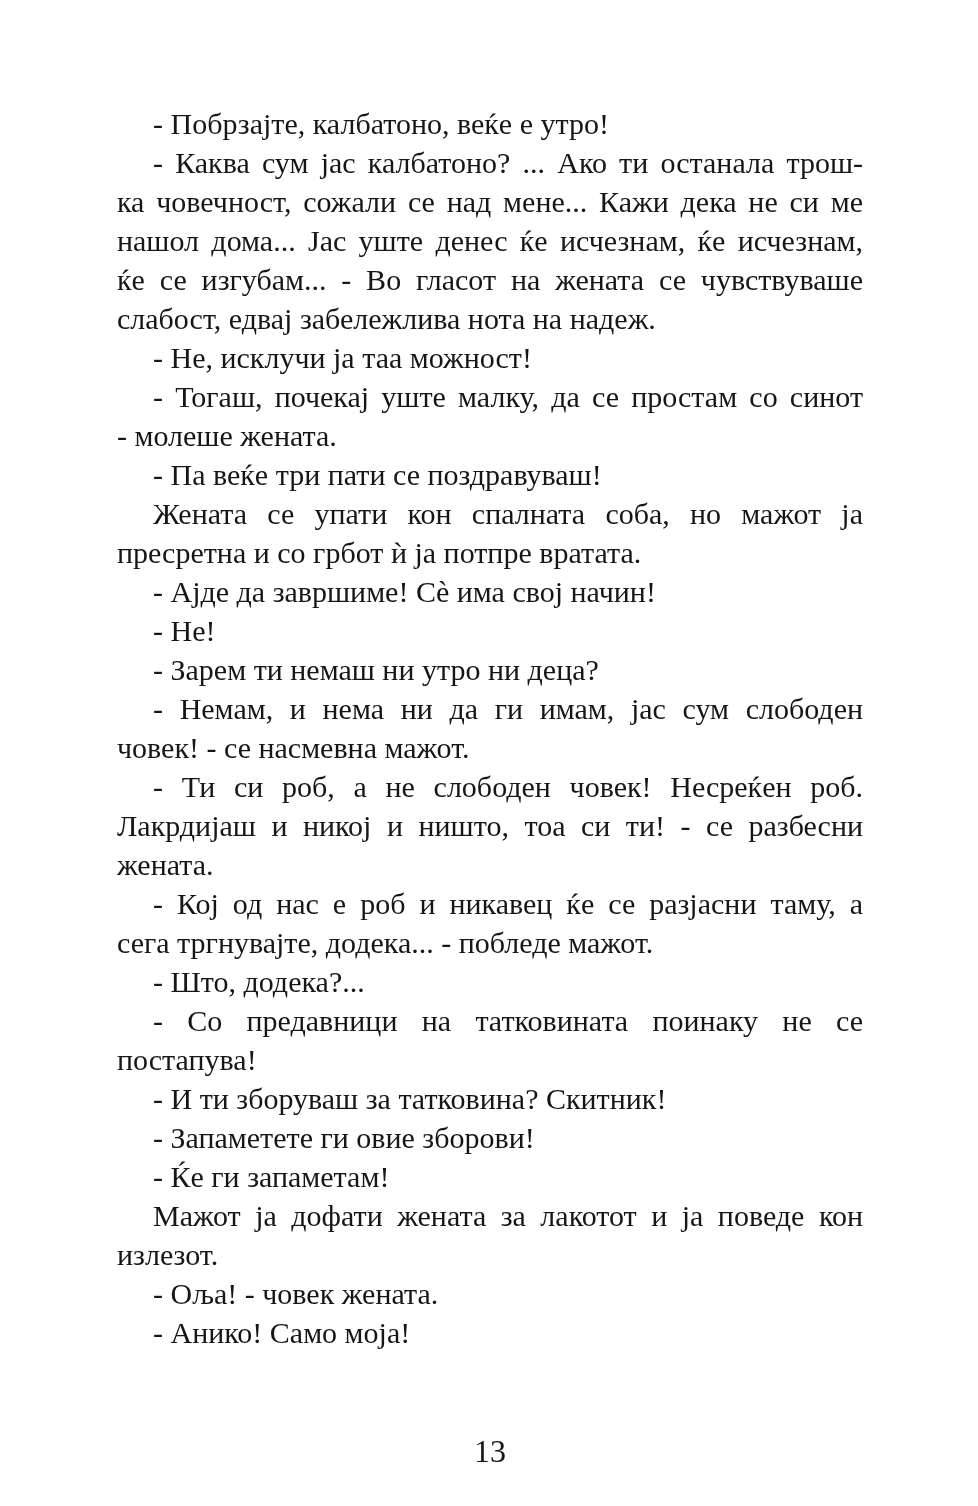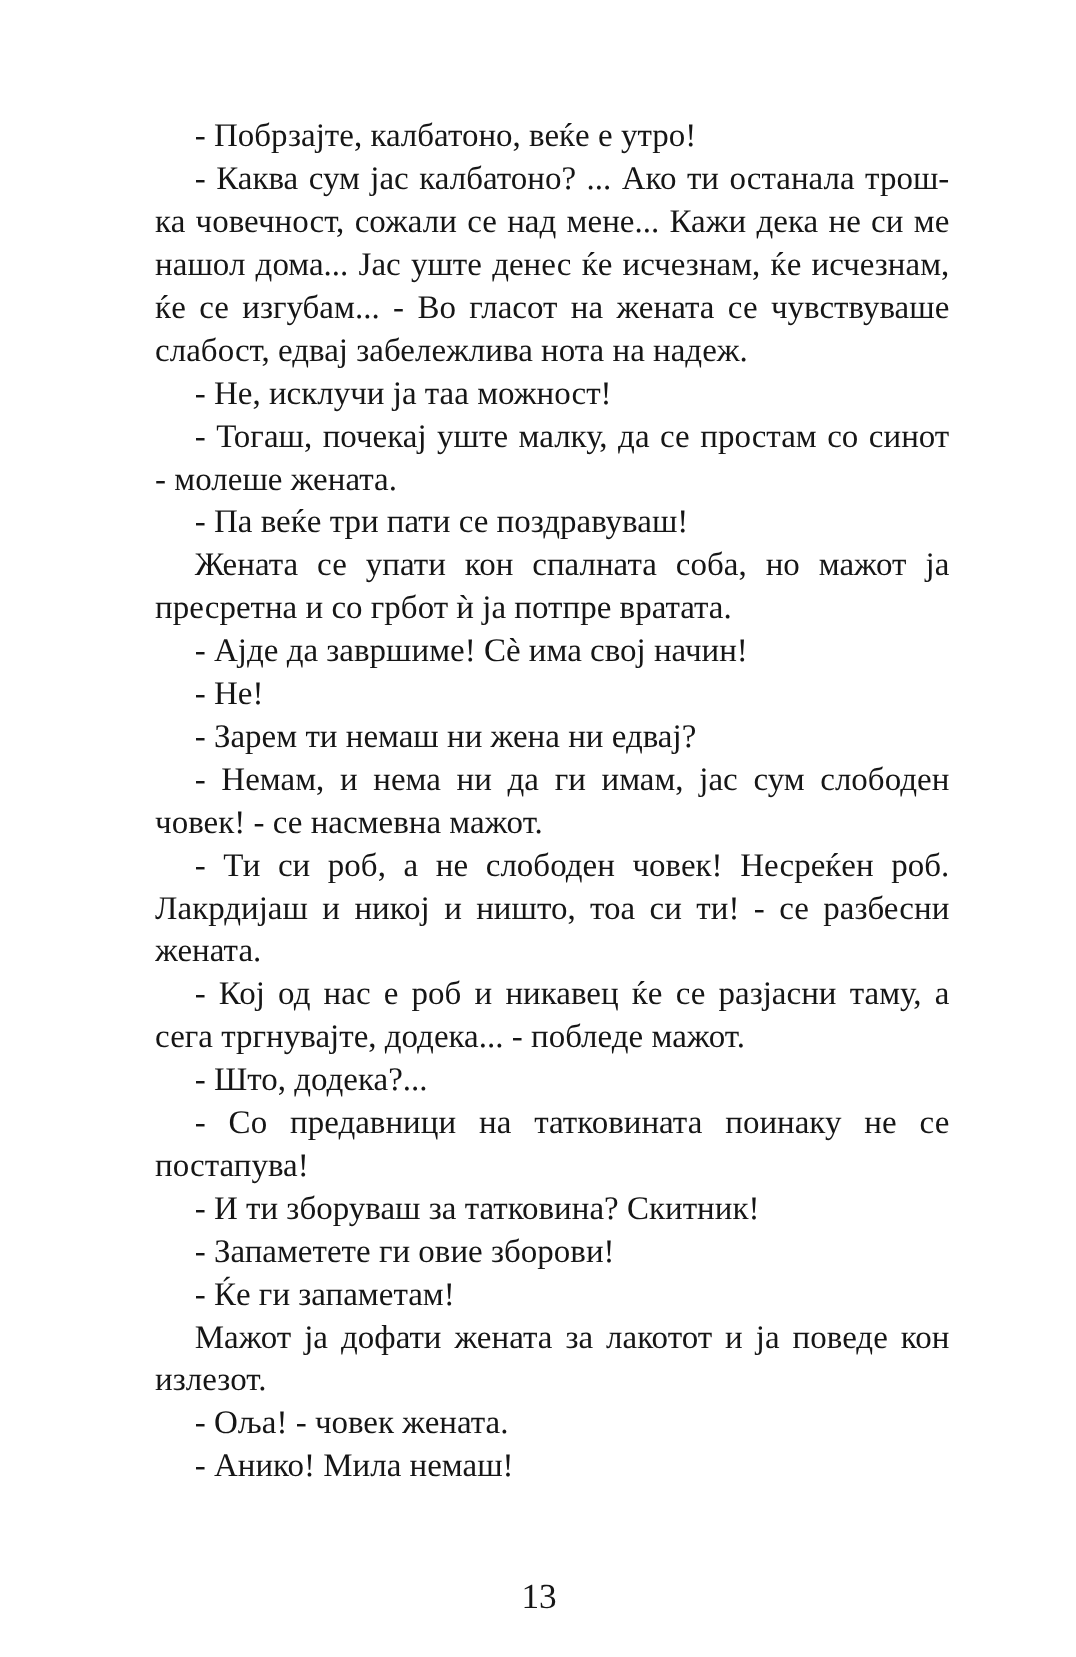--- a/index.html
+++ b/index.html
@@ -26,21 +26,20 @@
   .para {
     margin: 0;
     padding: 0;
   }
   .line {
     height: 39px;
     line-height: 39px;
     overflow: hidden;
     text-align: left;
     white-space: normal;
-    margin-left: 24px;
   }
   
   .line.fill {
     text-align: justify;
     text-align-last: justify;
   }
   .line.fill::after {
     content: "";
     display: inline-block;
     width: 100%;
@@ -88,21 +87,21 @@
         <div class="line fill">Жената се упати кон спалната соба, но мажот ја</div>
         <div class="line">пресретна и со грбот ѝ ја потпре вратата.</div>
       </div>
       <div class="para">
         <div class="line">- Ајде да завршиме! Сè има свој начин!</div>
       </div>
       <div class="para">
         <div class="line">- Не!</div>
       </div>
       <div class="para">
-        <div class="line">- Зарем ти немаш ни жена ни едвај?</div>
+        <div class="line">- Зарем ти немаш ни утро ни деца?</div>
       </div>
       <div class="para">
         <div class="line fill">- Немам, и нема ни да ги имам, јас сум слободен</div>
         <div class="line">човек! - се насмевна мажот.</div>
       </div>
       <div class="para">
         <div class="line fill">- Ти си роб, а не слободен човек! Несреќен роб.</div>
         <div class="line fill">Лакрдијаш и никој и ништо, тоа си ти! - се разбесни</div>
         <div class="line">жената.</div>
       </div>
@@ -127,17 +126,17 @@
         <div class="line">- Ќе ги запаметам!</div>
       </div>
       <div class="para">
         <div class="line fill">Мажот ја дофати жената за лакотот и ја поведе кон</div>
         <div class="line">излезот.</div>
       </div>
       <div class="para">
         <div class="line">- Оља! - човек жената.</div>
       </div>
       <div class="para">
-        <div class="line">- Анико! Мила немаш!</div>
+        <div class="line">- Анико! Само моја!</div>
       </div>
     </div>
   <div class="page-number">13</div>
 </div>
 
 </body></html>

